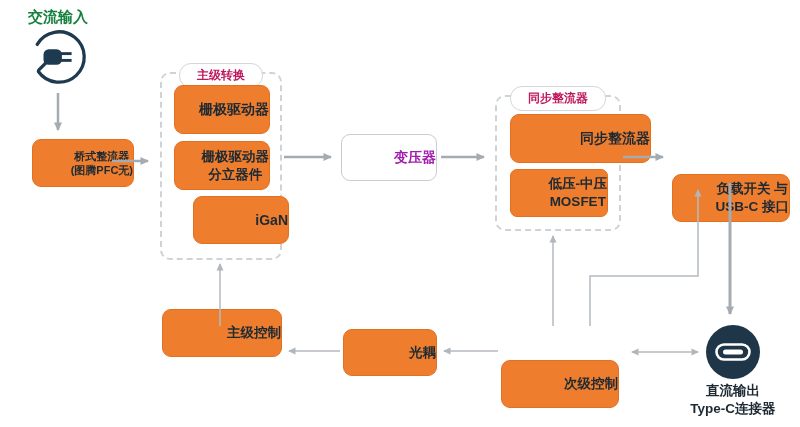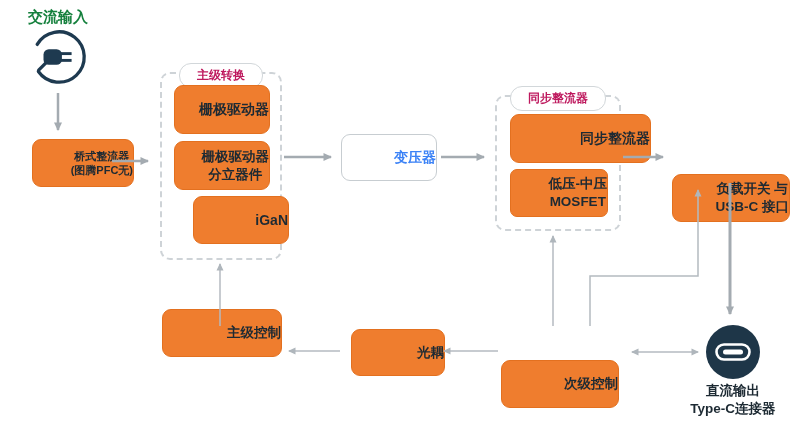--- a/index.html
+++ b/index.html
@@ -6,21 +6,21 @@
   .canvas{
     position:relative;width:800px;height:427px;background:#ffffff;overflow:hidden;
     font-family:"Liberation Sans","DejaVu Sans",sans-serif;color:#1d2b36;
   }
   .abs{position:absolute;}
   .node{
     position:absolute;display:flex;align-items:center;justify-content:flex-end;
     text-align:center;font-weight:bold;border-radius:9px;line-height:1.3;
   }
   .orange{background:#EF7D2E;border:1px solid #e3701f;color:#1d2a33;}
-  .white-box{background:#fff;border:1.5px solid #c7cdd1;color:#3b82f6;}
+  .white-box{background:#fff;border:1.5px solid #c7cdd1;color:#a21caf;}
   .group{
     position:absolute;border:2px dashed #ced3d7;border-radius:10px;background:#ffffff;
   }
   .group-pill{
     position:absolute;top:-11px;left:50%;transform:translateX(-50%);
     background:#fff;border:1.5px solid #d2d7da;border-radius:12px;
     padding:3px 17px;font-weight:bold;font-size:12px;white-space:nowrap;color:#be185d;
   }
   .multiline{white-space:pre-line;}
   .float-label{position:absolute;font-weight:bold;color:#15803d;}
@@ -84,21 +84,21 @@
   </div>
 
   <div class="node orange" style="left:672px;top:134px;width:116px;height:46px;font-size:13.5px;margin-top:40px;">
     <span class="multiline">负载开关 与
 USB-C 接口</span>
   </div>
 
   <div class="node orange" style="left:162px;top:309px;width:118px;height:46px;font-size:13.5px;">
     <span>主级控制</span>
   </div>
-  <div class="node orange" style="left:351px;top:329px;width:92px;height:45px;font-size:13.5px;">
+  <div class="node orange" style="left:343px;top:329px;width:92px;height:45px;font-size:13.5px;">
     <span>光耦</span>
   </div>
   <div class="node orange" style="left:501px;top:328px;width:116px;height:46px;font-size:13.5px;margin-top:32px;">
     <span>次级控制</span>
   </div>
 
   <div class="usb-circle">
     <svg width="54" height="54" viewBox="0 0 54 54">
       <rect x="10.5" y="19.5" width="33" height="15" rx="7.5" fill="none" stroke="#ffffff" stroke-width="2.6"></rect>
       <rect x="17" y="24.5" width="20" height="5" rx="2.5" fill="#ffffff"></rect>

